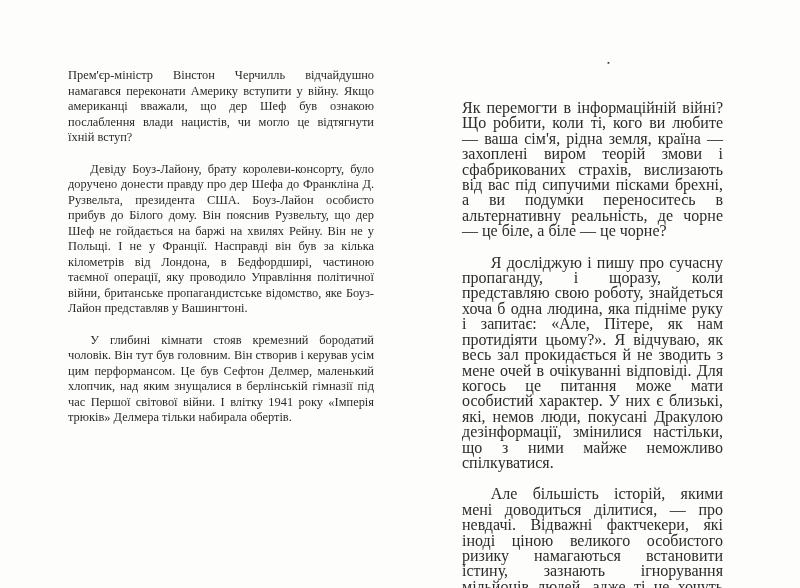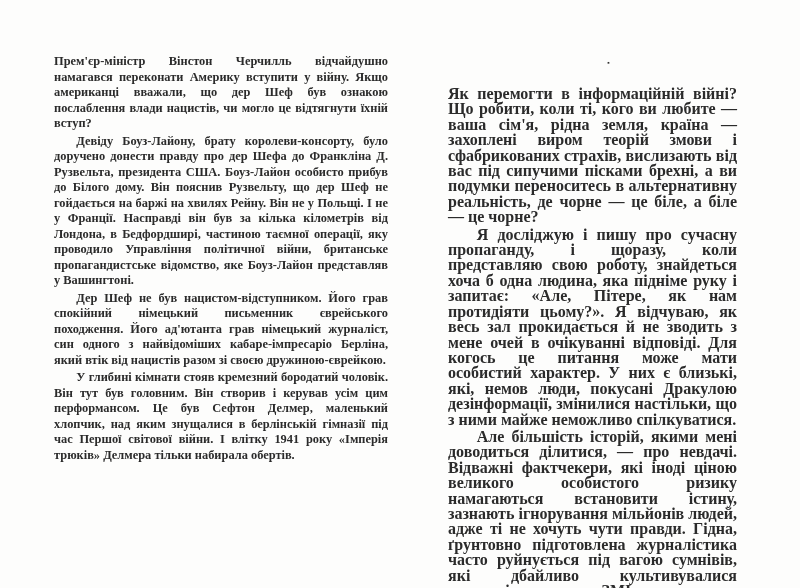--- a/index.html
+++ b/index.html
@@ -18,21 +18,21 @@
     color:#2b2b2b;
   }
   .col-left{
     left:52px;top:52px;width:338px;
     font-size:12.4px;line-height:15.5px;
   }
   .col-right{
     left:446px;top:84px;width:293px;
     font-size:16px;line-height:15.4px;
   }
-  .col p{margin:2px;text-indent:1.8em;font-weight:bold;}
+  .col p{margin:16px;text-indent:1.8em;}
   .col p.first{text-indent:0;}
   .section-sep{
     position:absolute;
     left:462px;top:60px;width:293px;
     text-align:center;
     font-size:7px;line-height:7px;
     color:#333333;
   }
   .footer{
     position:absolute;
@@ -55,21 +55,20 @@
   .footer .sep{color:#b0b0b0;padding:0 2px;}
 </style>
 </head>
 <body>
 
 <div class="spread">
 
   <div class="col col-left">
     <p class="first">Прем'єр-міністр Вінстон Черчилль відчайдушно намагався переконати Америку вступити у війну. Якщо американці вважали, що дер Шеф був ознакою послаблення влади нацистів, чи могло це відтягнути їхній вступ?</p>
     <p>Девіду Боуз-Лайону, брату королеви-консорту, було доручено донести правду про дер Шефа до Франкліна Д. Рузвельта, президента США. Боуз-Лайон особисто прибув до Білого дому. Він пояснив Рузвельту, що дер Шеф не гойдається на баржі на хвилях Рейну. Він не у Польщі. І не у Франції. Насправді він був за кілька кілометрів від Лондона, в Бедфордширі, частиною таємної операції, яку проводило Управління політичної війни, британське пропагандистське відомство, яке Боуз-Лайон представляв у Вашингтоні.</p>
-    <p>Дер Шеф не був нацистом-відступником. Його грав спокійний німецький письменник єврейського походження. Його ад'ютанта грав німецький журналіст, син одного з найвідоміших кабаре-імпресаріо Берліна, який втік від нацистів разом зі своєю дружиною-єврейкою.</p>
     <p>У глибині кімнати стояв кремезний бородатий чоловік. Він тут був головним. Він створив і керував усім цим перформансом. Це був Сефтон Делмер, маленький хлопчик, над яким знущалися в берлінській гімназії під час Першої світової війни. І влітку 1941 року «Імперія трюків» Делмера тільки набирала обертів.</p>
   </div>
 
   <div class="section-sep">▪</div>
 
   <div class="col col-right">
     <p class="first">Як перемогти в інформаційній війні? Що робити, коли ті, кого ви любите — ваша сім'я, рідна земля, країна — захоплені виром теорій змови і сфабрикованих страхів, вислизають від вас під сипучими пісками брехні, а ви подумки переноситесь в альтернативну реальність, де чорне — це біле, а біле — це чорне?</p>
     <p>Я досліджую і пишу про сучасну пропаганду, і щоразу, коли представляю свою роботу, знайдеться хоча б одна людина, яка підніме руку і запитає: «Але, Пітере, як нам протидіяти цьому?». Я відчуваю, як весь зал прокидається й не зводить з мене очей в очікуванні відповіді. Для когось це питання може мати особистий характер. У них є близькі, які, немов люди, покусані Дракулою дезінформації, змінилися настільки, що з ними майже неможливо спілкуватися.</p>
     <p>Але більшість історій, якими мені доводиться ділитися, — про невдачі. Відважні фактчекери, які іноді ціною великого особистого ризику намагаються встановити істину, зазнають ігнорування мільйонів людей, адже ті не хочуть чути правди. Гідна, ґрунтовно підготовлена журналістика часто руйнується під вагою сумнівів, які дбайливо культивувалися десятиліттями, що ЗМІ є «ворогами народу». Пропагандисти вбачають у цьому війну, де інформація — це зброя, яку використовують не для того, щоб виграти абстрактну суперечку, а для того, щоб заплутати, залякати, деморалізувати, відволікти, інструмент для використання людських страхів, вразливостей і таємних, часто насильницьких і жорстоких бажань — і для того, щоб перекрутити</p>
   </div>

